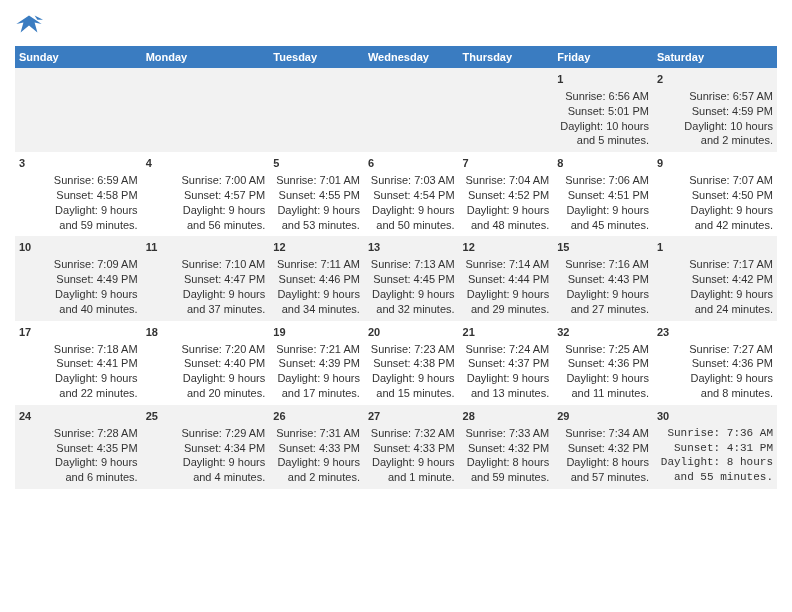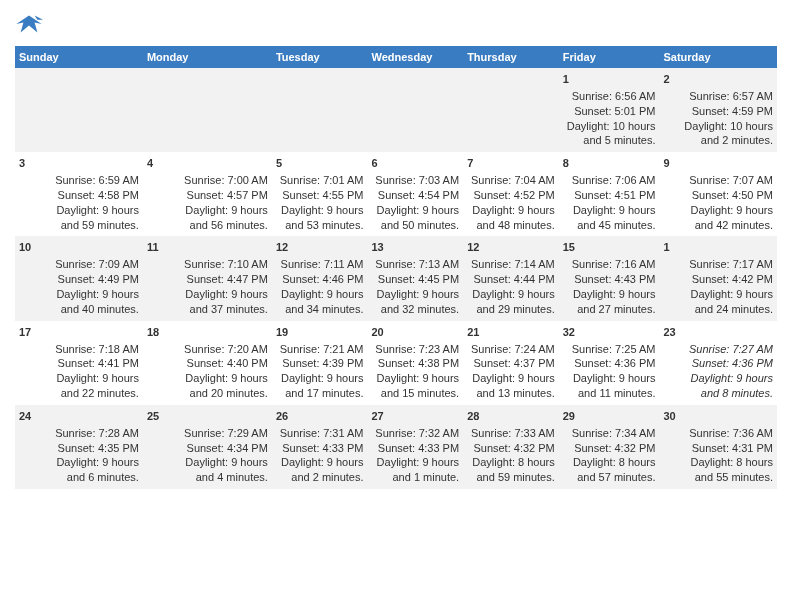--- a/index.html
+++ b/index.html
@@ -289,21 +289,21 @@
           </td>
           <td>
             <span class="day-number">32</span>
             <div class="day-info" style="white-space: pre-line;">Sunrise: 7:25 AM
 Sunset: 4:36 PM
 Daylight: 9 hours
 and 11 minutes.</div>
           </td>
           <td>
             <span class="day-number">23</span>
-            <div class="day-info" style="white-space: pre-line; font-style: italic;">Sunrise: 7:27 AM
+            <div class="day-info" style="white-space: pre-line;">Sunrise: 7:27 AM
 Sunset: 4:36 PM
 Daylight: 9 hours
 and 8 minutes.</div>
           </td>
         </tr>
         <tr>
           <td>
             <span class="day-number">24</span>
             <div class="day-info" style="white-space: pre-line; margin-left: 31px;">Sunrise: 7:28 AM
 Sunset: 4:35 PM
@@ -340,21 +340,21 @@
           </td>
           <td>
             <span class="day-number">29</span>
             <div class="day-info" style="white-space: pre-line;">Sunrise: 7:34 AM
 Sunset: 4:32 PM
 Daylight: 8 hours
 and 57 minutes.</div>
           </td>
           <td>
             <span class="day-number">30</span>
-            <div class="day-info" style="white-space: pre-line;">Sunrise: 7:36 AM
+            <div class="day-info" style="white-space: pre-line; font-family: Liberation Mono, monospace;">Sunrise: 7:36 AM
 Sunset: 4:31 PM
 Daylight: 8 hours
 and 55 minutes.</div>
           </td>
         </tr>
       </tbody>
   </table>
 </div>
 
 </body></html>

